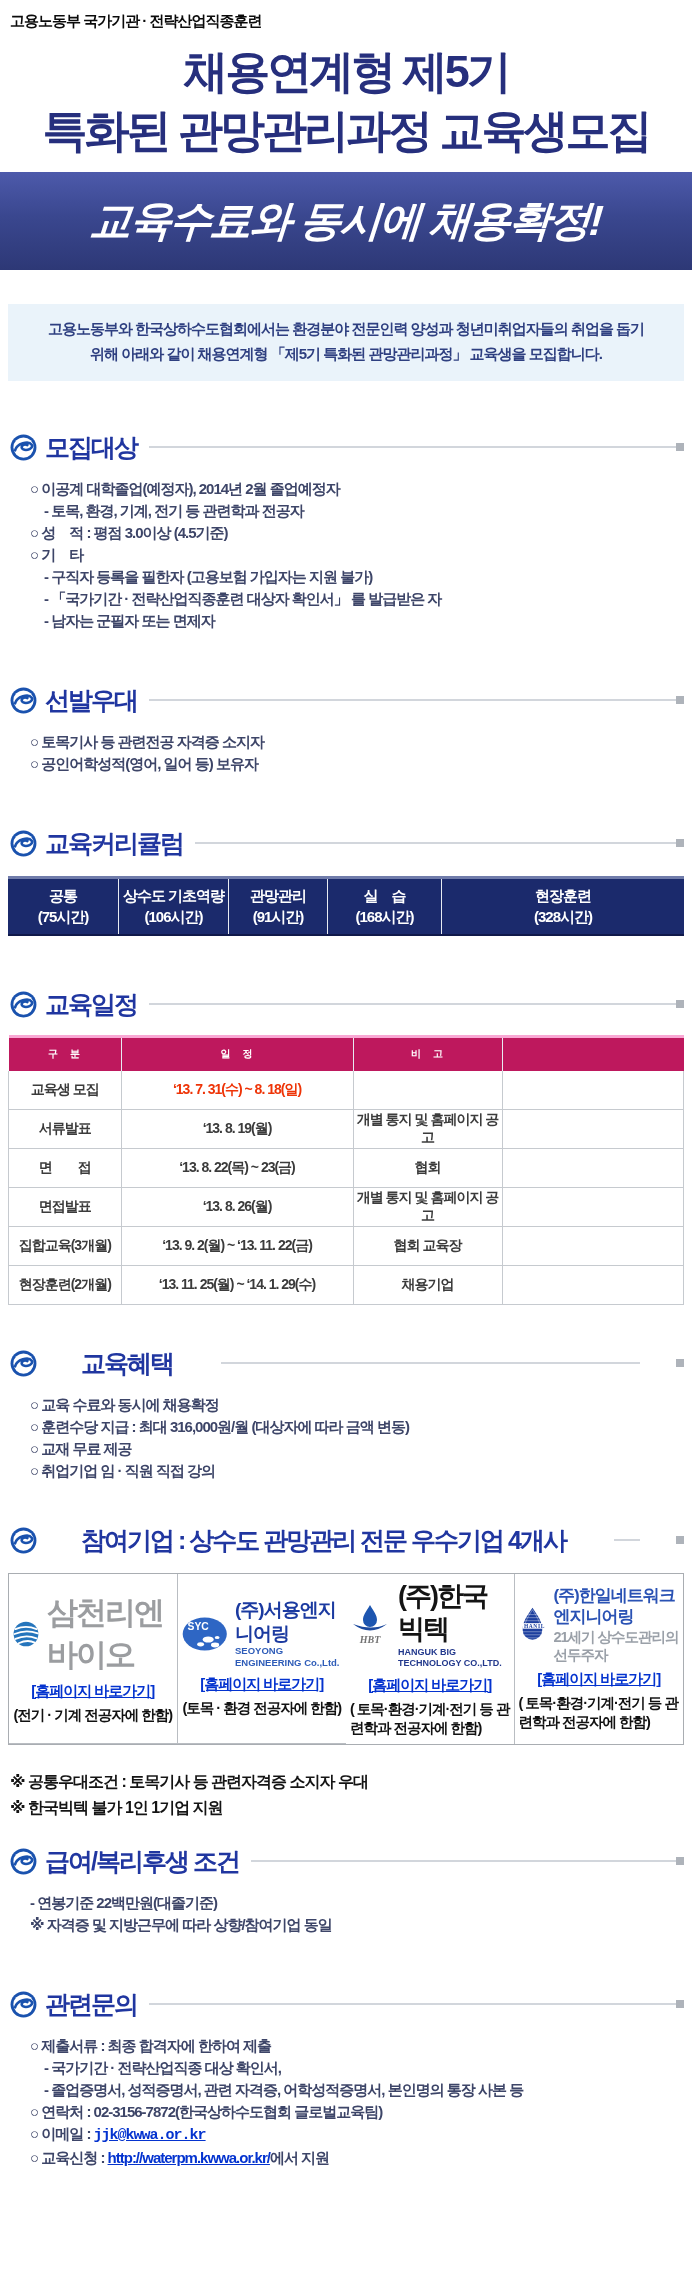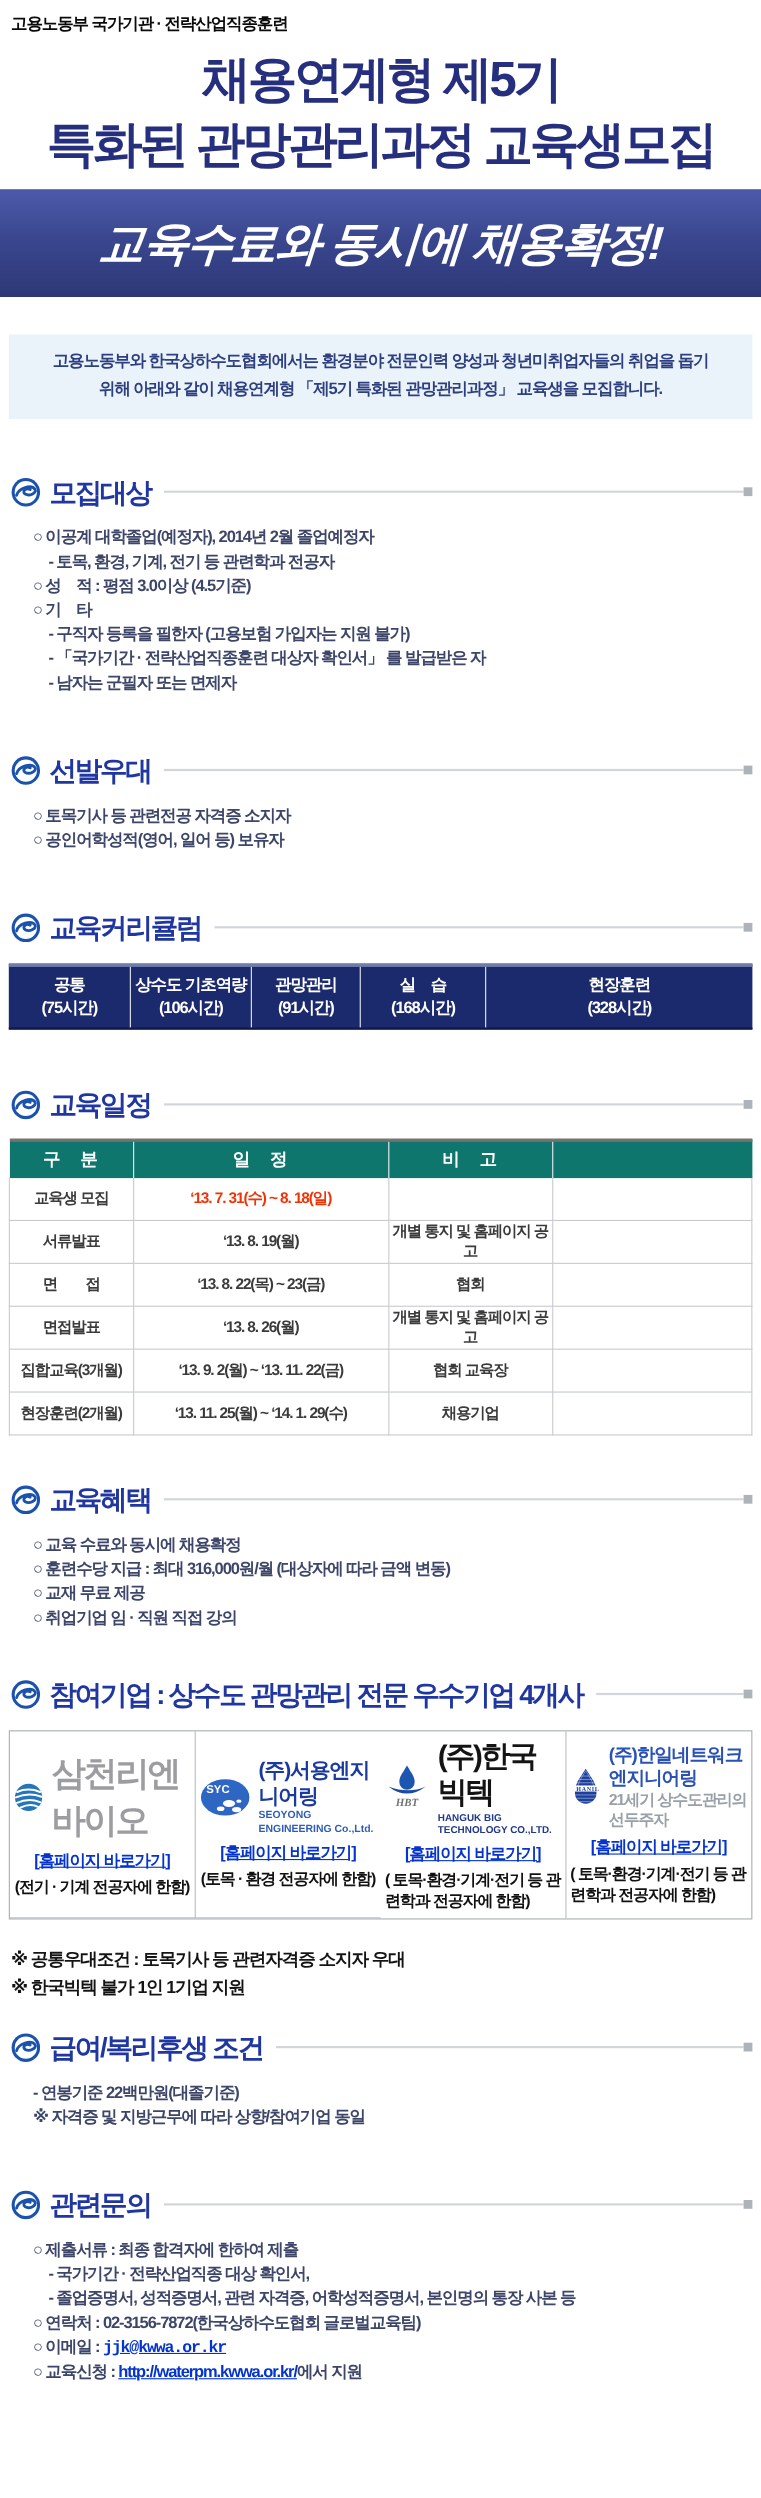--- a/index.html
+++ b/index.html
@@ -20,21 +20,21 @@
   ul.plain{list-style:none;margin:14px 0 0;padding:0 0 0 30px;}
   ul.plain li{font-size:15px;font-weight:bold;color:#3d4568;letter-spacing:-1px;line-height:22px;}
   ul.plain li.sub{padding-left:14px;}
   
   .curr{display:flex;margin:16px 8px 0;background:#1b2a6c;border-top:3px solid #707caa;border-bottom:2px solid #10194a;}
   .curr .cell{border-right:1px solid #e8ebf2;display:flex;flex-direction:column;align-items:center;justify-content:center;height:55px;color:#fff;font-size:15px;font-weight:bold;letter-spacing:-1px;line-height:21px;}
   .curr .cell:last-child{border-right:none;}
   .c1{width:110px;} .c2{width:109px;} .c3{width:98px;} .c4{width:113px;} .c5{flex:1;}
   
   table.sched{border-collapse:collapse;margin:14px 8px 0;width:676px;table-layout:fixed;}
-  table.sched th{background:#0f766e;border-top:3px solid #737373;color:#fff;font-size:16px;font-weight:bold;height:31px;border-right:1px solid #e8ebf2;letter-spacing:1px;}
+  table.sched th{background:#be185d;border-top:3px solid #f9a8d4;color:#fff;font-size:10px;font-weight:bold;height:31px;border-right:1px solid #e8ebf2;letter-spacing:1px;}
   table.sched th:last-child{border-right:none;}
   table.sched td{border:1px solid #c6cacf;border-top:none;height:36px;text-align:center;font-size:14px;font-weight:bold;color:#3b3b3b;letter-spacing:-1px;}
   table.sched .red{color:#ee3407;}
   .w1{width:110px;} .w2{width:229px;} .w3{width:146px;} .w4{width:auto;}
   
   .grid{margin:16px 8px 0;border:1px solid #a9adb2;display:grid;grid-template-columns:1fr 1fr 1fr 1fr;}
   .gcell{border-right:1px solid #b9bdc2;border-bottom:1px solid #b9bdc2;min-height:117px;display:flex;flex-direction:column;align-items:center;justify-content:center;padding:6px 4px;box-sizing:border-box;}
   .gcell:nth-child(2n){border-right:none;} .gcell:nth-child(n+3){border-bottom:none;}
   .logo-row{display:flex;align-items:center;justify-content:center;gap:8px;}
   .link{color:#0433cf;font-size:15px;font-weight:bold;text-decoration:underline;letter-spacing:-1px;margin-top:6px;}
@@ -45,21 +45,21 @@
   .lg-sub-blue{font-size:9.5px;font-weight:bold;color:#2e5cb8;}
   .lg-name-black{font-size:27px;font-weight:bold;color:#141414;letter-spacing:-2px;}
   .lg-sub-navy{font-size:9px;font-weight:bold;color:#22388c;letter-spacing:0;}
   .lg-name-hanil{font-size:17px;font-weight:bold;color:#2a52b4;letter-spacing:-1px;}
   .lg-sub-gray{font-size:14.5px;font-weight:bold;color:#9aa0a8;letter-spacing:-1px;}
   .hbt-wrap{display:flex;flex-direction:column;align-items:center;}
   .hbt-txt{font-size:10px;font-weight:bold;font-style:italic;color:#737373;font-family:"Liberation Serif","DejaVu Serif",serif;}
   
   .notes{margin:24px 0 0 10px;}
   .notes div{font-size:16px;font-weight:bold;color:#141414;letter-spacing:-1px;line-height:26px;}
-  .mt-sec1{margin-top:50px;} .mt-sec{margin-top:52px;} .mt-sec-sm{margin-top:42px;} .mt-sec-xs{margin-top:24px;}
+  .mt-sec1{margin-top:50px;} .mt-sec{margin-top:52px;} .mt-sec-sm{margin-top:42px;gap:36px;} .mt-sec-xs{margin-top:24px;}
   a{cursor:pointer;}
 </style>
 </head>
 <body>
 
 <div class="page">
 
   <div class="agency">고용노동부 국가기관 · 전략산업직종훈련</div>
 
   <div class="main-title">

